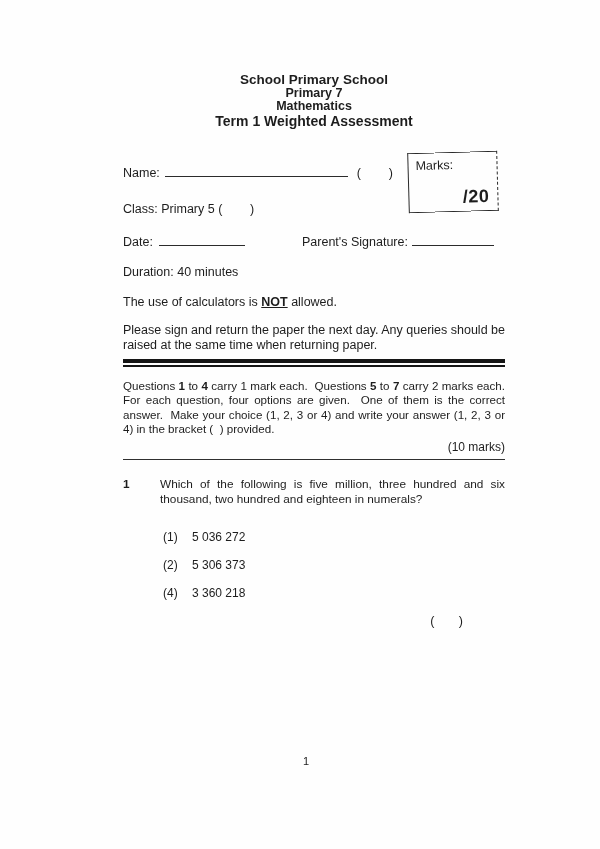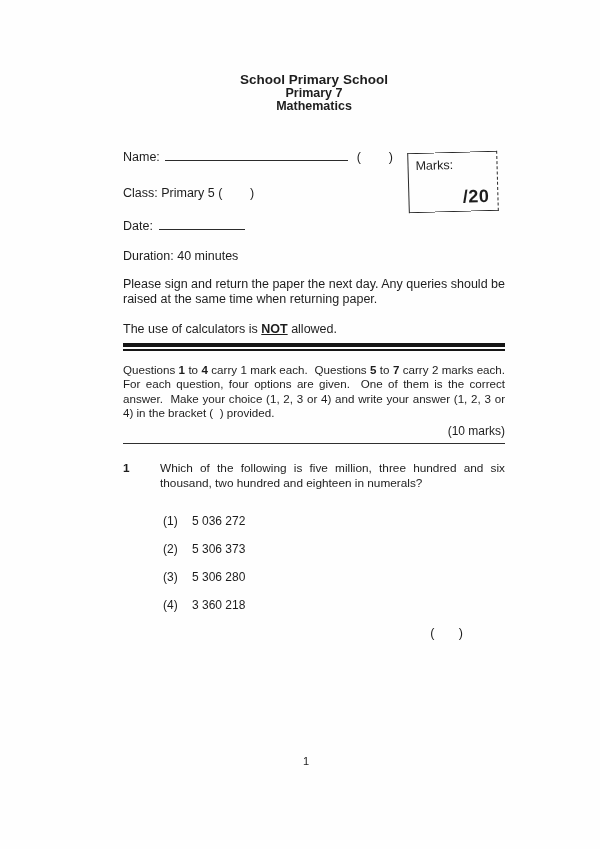--- a/index.html
+++ b/index.html
@@ -84,41 +84,45 @@
     <div>Marks:</div>
     <div class="marks-total">/20</div>
   </div>
 
   <div class="content">
 
     <div class="header">
       <div class="h1">School Primary School</div>
       <div class="h2">Primary 7</div>
       <div class="h2">Mathematics</div>
+      <div class="h3">Term 1 Weighted Assessment</div>
     </div>
 
     <div class="row name-row">
       <span>Name:</span><span class="blank name-line"></span><span class="name-bracket">(&nbsp;&nbsp;&nbsp;&nbsp;&nbsp;&nbsp;&nbsp;&nbsp;)</span>
     </div>
 
     <div class="row class-row">
       <span>Class: Primary 5 (&nbsp;&nbsp;&nbsp;&nbsp;&nbsp;&nbsp;&nbsp;&nbsp;)</span>
     </div>
 
     <div class="row date-row">
       <span class="date-part">
         <span>Date:</span><span class="blank date-line"></span>
       </span>
+      <span class="parent-part">
+        <span>Parent's Signature:</span><span class="blank parent-line"></span>
+      </span>
     </div>
 
     <div class="row duration-row">Duration: 40 minutes</div>
 
+    <div class="row calc-row"><span>The use of calculators is </span><span class="seg-b seg-u">NOT</span><span> allowed.</span></div>
+
     <div class="row sign-row">Please sign and return the paper the next day. Any queries should be raised at the same time when returning paper.</div>
-
-    <div class="row calc-row"><span>The use of calculators is </span><span class="seg-b seg-u">NOT</span><span> allowed.</span></div>
 
     <div class="rule-thick"></div>
 
     <div class="instructions"><span>Questions </span><span class="seg-b">1</span><span> to </span><span class="seg-b">4</span><span> carry 1 mark each.&nbsp; Questions </span><span class="seg-b">5</span><span> to </span><span class="seg-b">7</span><span> carry 2 marks each. For each question, four options are given.&nbsp; One of them is the correct answer.&nbsp; Make your choice (1, 2, 3 or 4) and write your answer (1, 2, 3 or 4) in the bracket (&nbsp;&nbsp;) provided.</span></div>
     <div class="marks-note">(10 marks)</div>
 
     <div class="rule-thin"></div>
 
     <div class="question">
       <span class="q-num">1</span>
@@ -126,23 +130,20 @@
     </div>
 
     <div class="options">
       <div class="option-row">
         <span class="opt-label">(1)</span><span>5 036 272</span>
       </div>
       <div class="option-row">
         <span class="opt-label">(2)</span><span>5 306 373</span>
       </div>
       <div class="option-row">
-        <span class="opt-label">(3)</span><span>5 306 280</span>
-      </div>
-      <div class="option-row">
         <span class="opt-label">(4)</span><span>3 360 218</span>
       </div>
     </div>
 
     <div class="answer-bracket-row">(&nbsp;&nbsp;&nbsp;&nbsp;&nbsp;&nbsp;&nbsp;)</div>
 
   </div>
 
   <div class="page-number">1</div>
 

